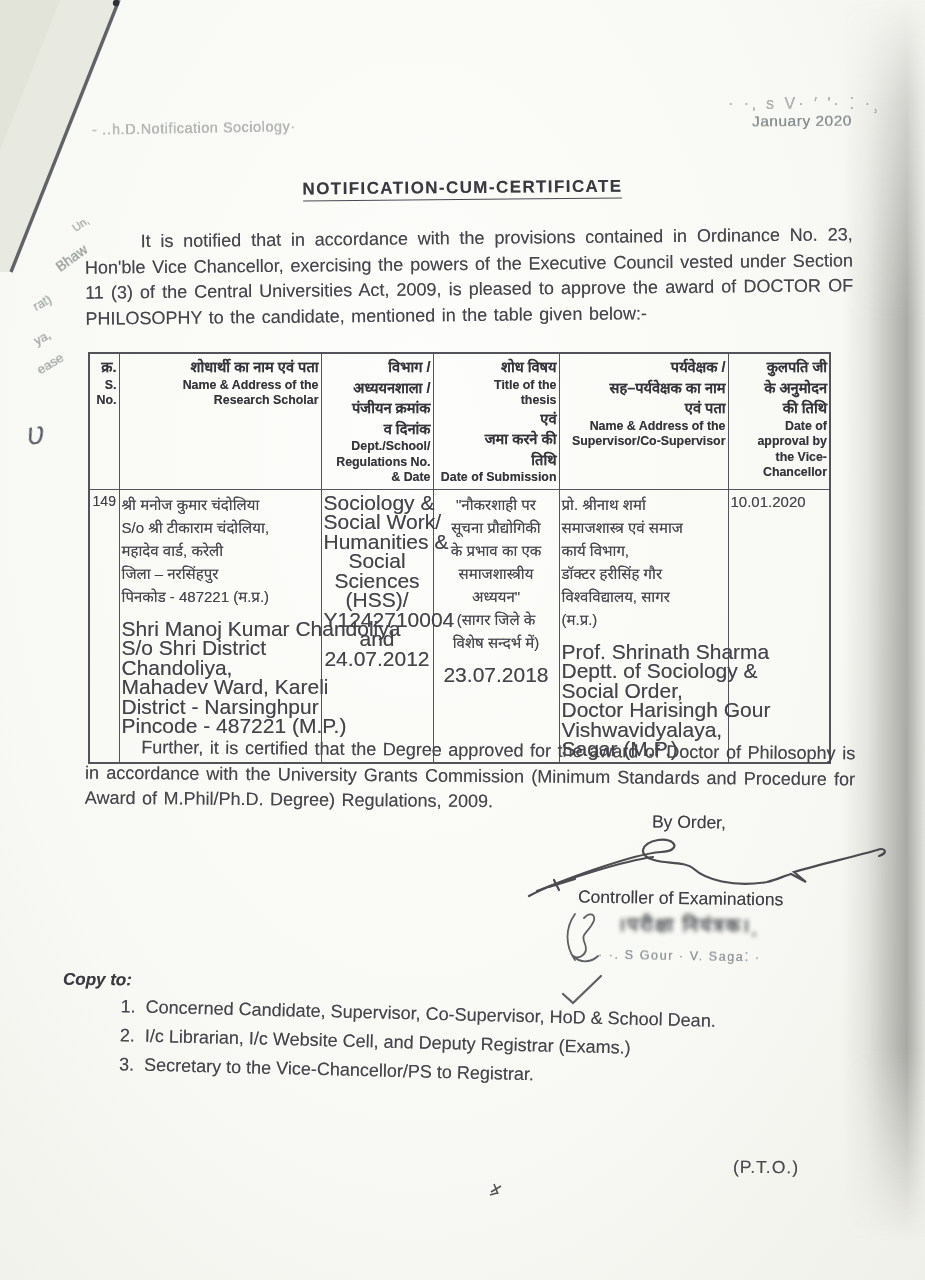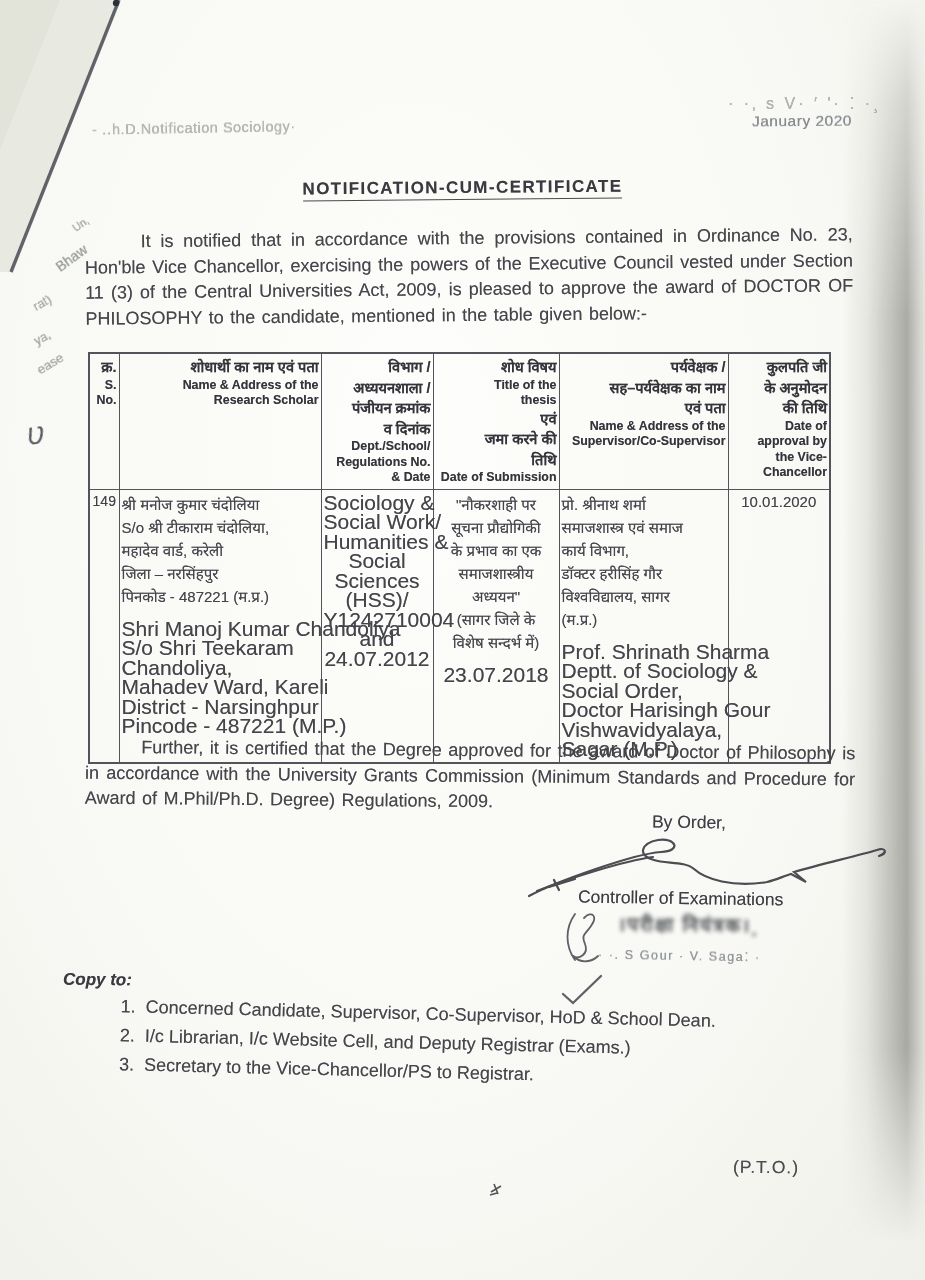--- a/index.html
+++ b/index.html
@@ -55,21 +55,21 @@
   td.bodyc { height:246px; }
   .ln { white-space:nowrap; }
   .ln:empty { height:11px; }
   .hdr .ln.hi { font-size:14.6px; font-weight:700; line-height:20.5px; }
   .hdr .ln.en { font-size:12.4px; font-weight:700; line-height:15.5px; }
   .cell .ln.hi { font-size:15px; line-height:23px; }
   .cell .ln.en { font-size:21px; line-height:19.5px; }
   td.sno { text-align:center; font-size:14px; padding-top:7px; color:#3f4046; }
   td.c-left { text-align:left; padding-left:7px;margin-left:12px; }
   td.c-center { text-align:center; }
-  td.c-date { text-align:center; font-size:15px; padding-top:6px; }
+  td.c-date { font-size:15px; padding-top:6px; }
 
   .by-order { top:812px; left:652px; font-size:17.5px; transform:rotate(.8deg); color:#3e3f45; }
   .signature-svg { position:absolute; top:830px; left:515px; }
   .controller { top:888px; left:578px; font-size:17.5px; transform:rotate(.8deg); color:#3d3e44; }
   .stamp-flourish { position:absolute; top:906px; left:560px; }
   .stamp-smudge { top:912px; left:618px; width:270px; font-size:19px; font-weight:700; color:#30343a;
     filter:blur(2.3px); letter-spacing:2px; transform:rotate(.5deg); opacity:.82; }
   .stamp-sub { top:948px; left:598px; font-size:12.5px; color:#8f979a; letter-spacing:1.6px; filter:blur(.5px); transform:rotate(1deg); }
 
   .copy-label { top:970px; left:63px; font-size:17px; font-weight:700; color:#3a3b41; transform:rotate(.4deg);font-style:italic; }
@@ -169,21 +169,21 @@
     <tr>
       <td class="bodyc sno">149</td>
       <td class="bodyc cell c-left lines">
             <div class="ln hi">श्री मनोज कुमार चंदोलिया</div>
             <div class="ln hi">S/o श्री टीकाराम चंदोलिया,</div>
             <div class="ln hi">महादेव वार्ड, करेली</div>
             <div class="ln hi">जिला – नरसिंहपुर</div>
             <div class="ln hi">पिनकोड - 487221 (म.प्र.)</div>
             <div class="ln en"></div>
             <div class="ln en">Shri Manoj Kumar Chandoliya</div>
-            <div class="ln en">S/o Shri Teekaram</div>
+            <div class="ln en">S/o Shri District</div>
             <div class="ln en">Chandoliya,</div>
             <div class="ln en">Mahadev Ward, Kareli</div>
             <div class="ln en">District - Narsinghpur</div>
             <div class="ln en">Pincode - 487221 (M.P.)</div>
           </td>
       <td class="bodyc cell c-center lines">
             <div class="ln en">Sociology &amp;</div>
             <div class="ln en">Social Work/</div>
             <div class="ln en">Humanities &amp;</div>
             <div class="ln en">Social</div>

